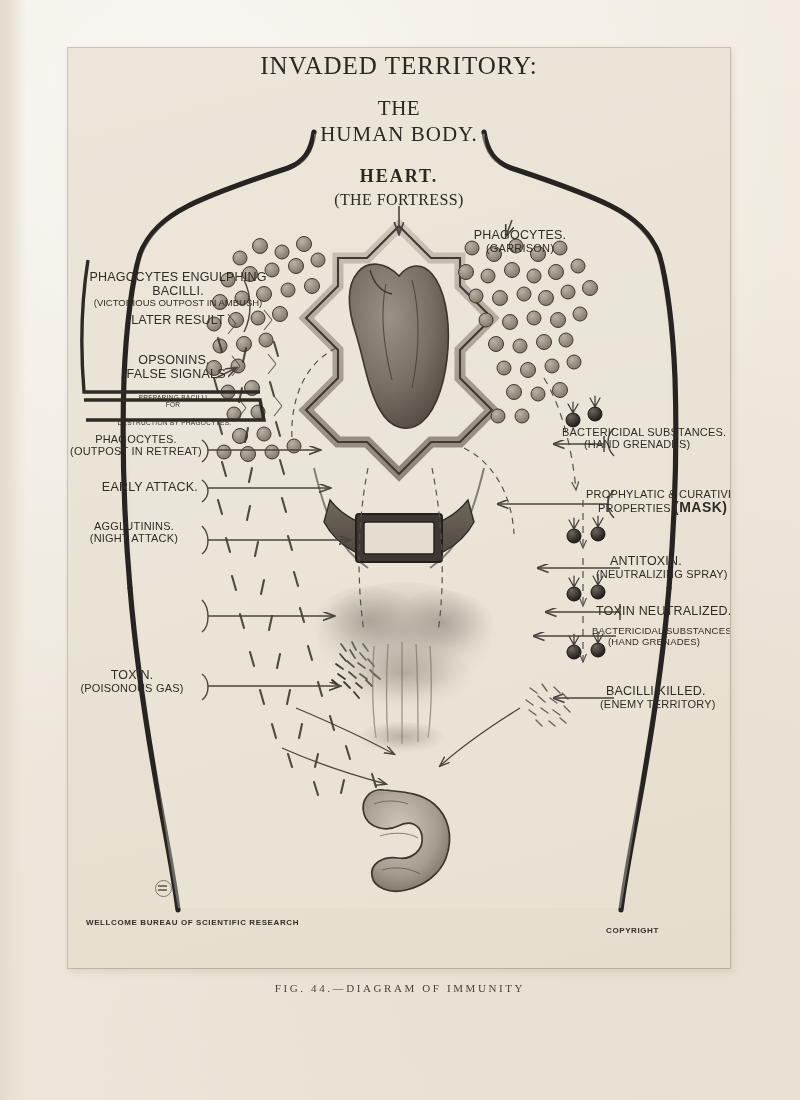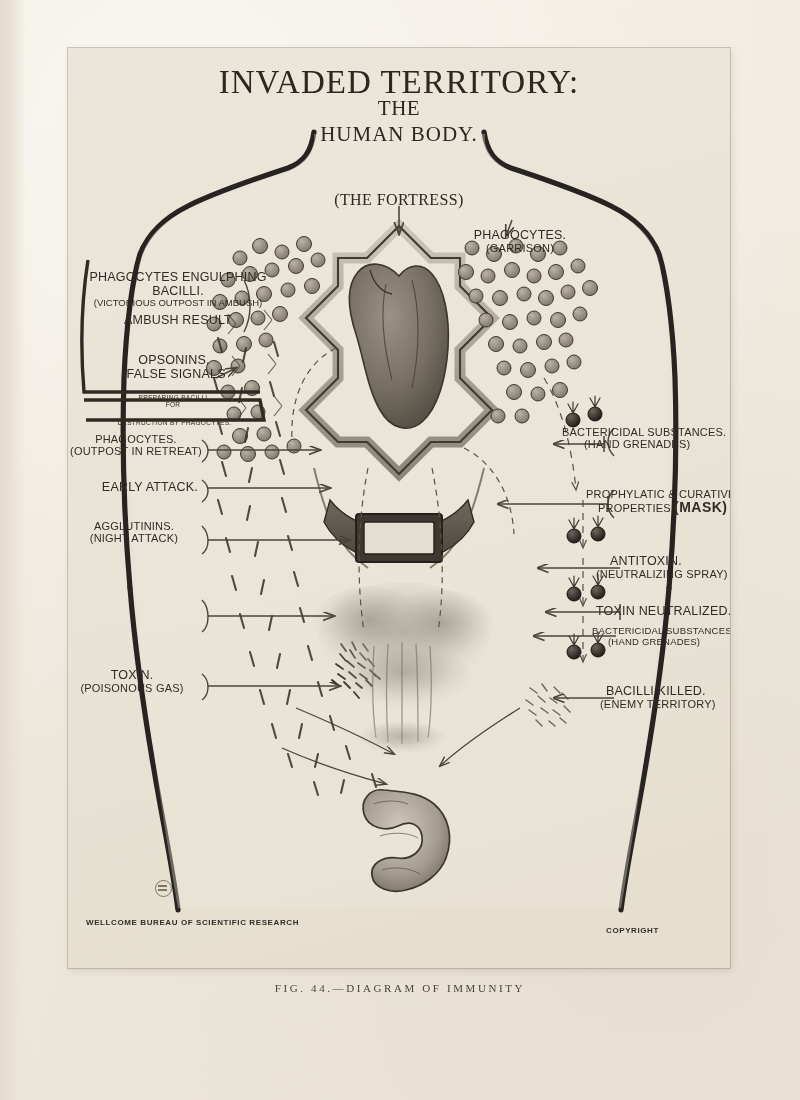--- a/index.html
+++ b/index.html
@@ -29,21 +29,21 @@
     background:linear-gradient(165deg,#ece6da 0%,#e9e3d6 50%,#e5dece 100%);
     box-shadow:0 0 0 1px rgba(150,140,120,.45), 2px 3px 7px rgba(120,110,92,.18);
     overflow:hidden;
   }
   
   .ttl{
     position:absolute;text-align:center;left:0;right:0;
     font-family:"Liberation Serif", serif;
     color:#2b2721;letter-spacing:.5px;
   }
-  .ttl1{top:16px;font-size:33px;letter-spacing:1px;}
+  .ttl1{top:4px;font-size:25px;letter-spacing:1px;}
   .ttl2{top:48px;font-size:21px;}
   .ttl3{top:74px;font-size:21px;letter-spacing:1px;}
   .sub1{top:118px;font-size:18px;font-weight:bold;letter-spacing:2px;}
   .sub2{top:143px;font-size:16px;letter-spacing:.4px;}
 
   .lbl{
     position:absolute;
     font-family:"Liberation Sans", sans-serif;
     color:#2f2b25;
     line-height:1.12;
@@ -479,32 +479,33 @@
     <g fill="none" stroke="#4a443c" stroke-width="1.3">
       <path d="M214,700 C250,716 288,728 318,736" marker-end="url(#ah)"></path>
       <path d="M228,660 C266,676 300,692 326,706" marker-end="url(#ah)"></path>
       <path d="M452,660 C420,680 392,700 372,718" marker-end="url(#ah)"></path>
     </g>
   </svg>
 
   <div class="ttl ttl1 nosel">INVADED TERRITORY:</div>
   <div class="ttl ttl2 nosel">THE</div>
   <div class="ttl ttl3 nosel">HUMAN BODY.</div>
+  <div class="ttl sub1 nosel">HEART.</div>
   <div class="ttl sub2 nosel">(THE FORTRESS)</div>
 
   <div class="lbl ctr" style="left:372px;top:180px;width:160px;">
     <span class="l1 big">PHAGOCYTES.</span>
     <span class="l1 mid">(GARRISON)</span>
   </div>
 
   <div class="lbl ctr" style="left:10px;top:222px;width:200px;">
     <span class="l1 big">PHAGOCYTES ENGULPHING</span>
     <span class="l1 big">BACILLI.</span>
     <span class="l1 sml" style="letter-spacing:0;">(VICTORIOUS OUTPOST IN AMBUSH)</span>
-    <span class="l1 big" style="margin-top:4px;display:inline-block;">AMBUSH RESULT</span>
+    <span class="l1 big" style="margin-top:4px;display:inline-block;">LATER RESULT</span>
   </div>
 
   <div class="lbl ctr" style="left:16px;top:305px;width:180px;">
     <span class="l1 big">OPSONINS.</span>
     <span class="l1 big">(FALSE SIGNALS</span>
   </div>
   <div class="lbl ctr" style="left:20px;top:346px;width:170px;">
     <span class="l1 tiny">PREPARING   BACILLI</span>
     <span class="l1 tiny">FOR</span>
   </div>

